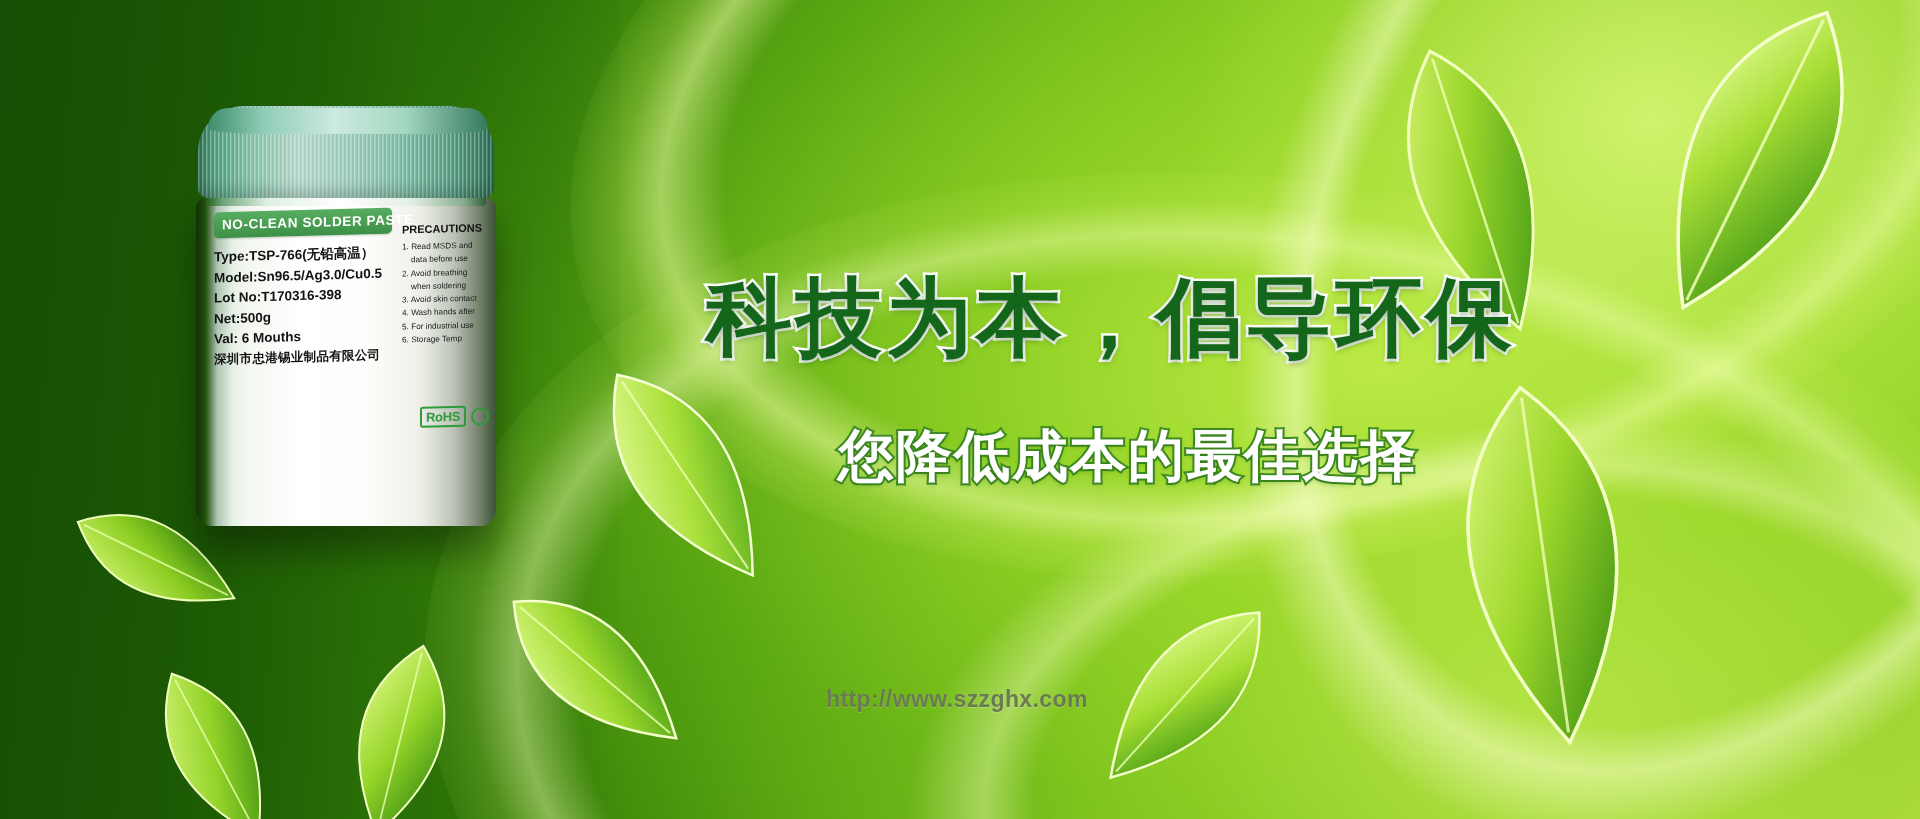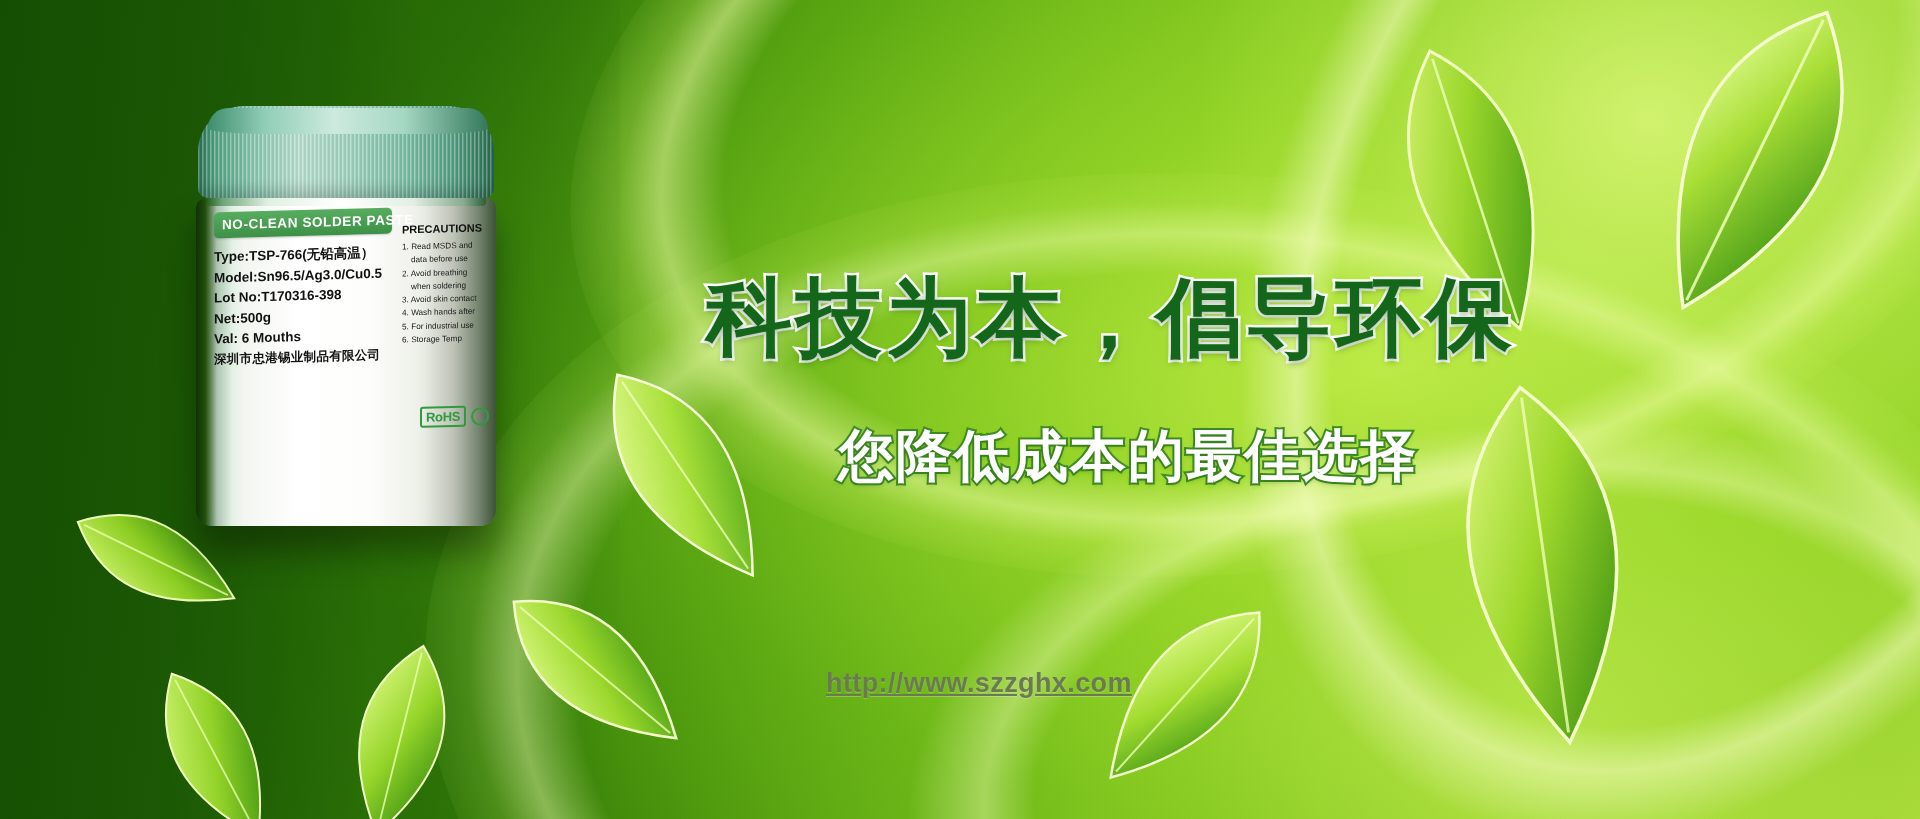--- a/index.html
+++ b/index.html
@@ -141,23 +141,23 @@
   }
   .subhead {
     position:absolute; left:838px; top:408px; z-index:30;
     font-size:56px; font-weight:bold; color:#ffffff; letter-spacing:2px;
     white-space:nowrap; line-height:1;
     -webkit-text-stroke:4px #3f8f22; paint-order:stroke fill;
     text-shadow:0 2px 5px rgba(30,80,10,0.3);
     margin-top:20px;
   }
   .site-url {
-    position:absolute; left:826px; top:668px; z-index:30;
-    font-size:27px; font-weight:bold; color:#6b7a52; letter-spacing:0.4px;
-    white-space:nowrap; text-shadow:0 1px 1px rgba(255,255,255,0.25);text-decoration:underline;
+    position:absolute; left:826px; top:686px; z-index:30;
+    font-size:23px; font-weight:bold; color:#6b7a52; letter-spacing:0.4px;
+    white-space:nowrap; text-shadow:0 1px 1px rgba(255,255,255,0.25);
   }
 </style>
 </head>
 <body>
 
 <div class="banner">
 
   <div class="dark-left"></div>
   <div class="glow-tr"></div>
   <div class="glow-br"></div>

